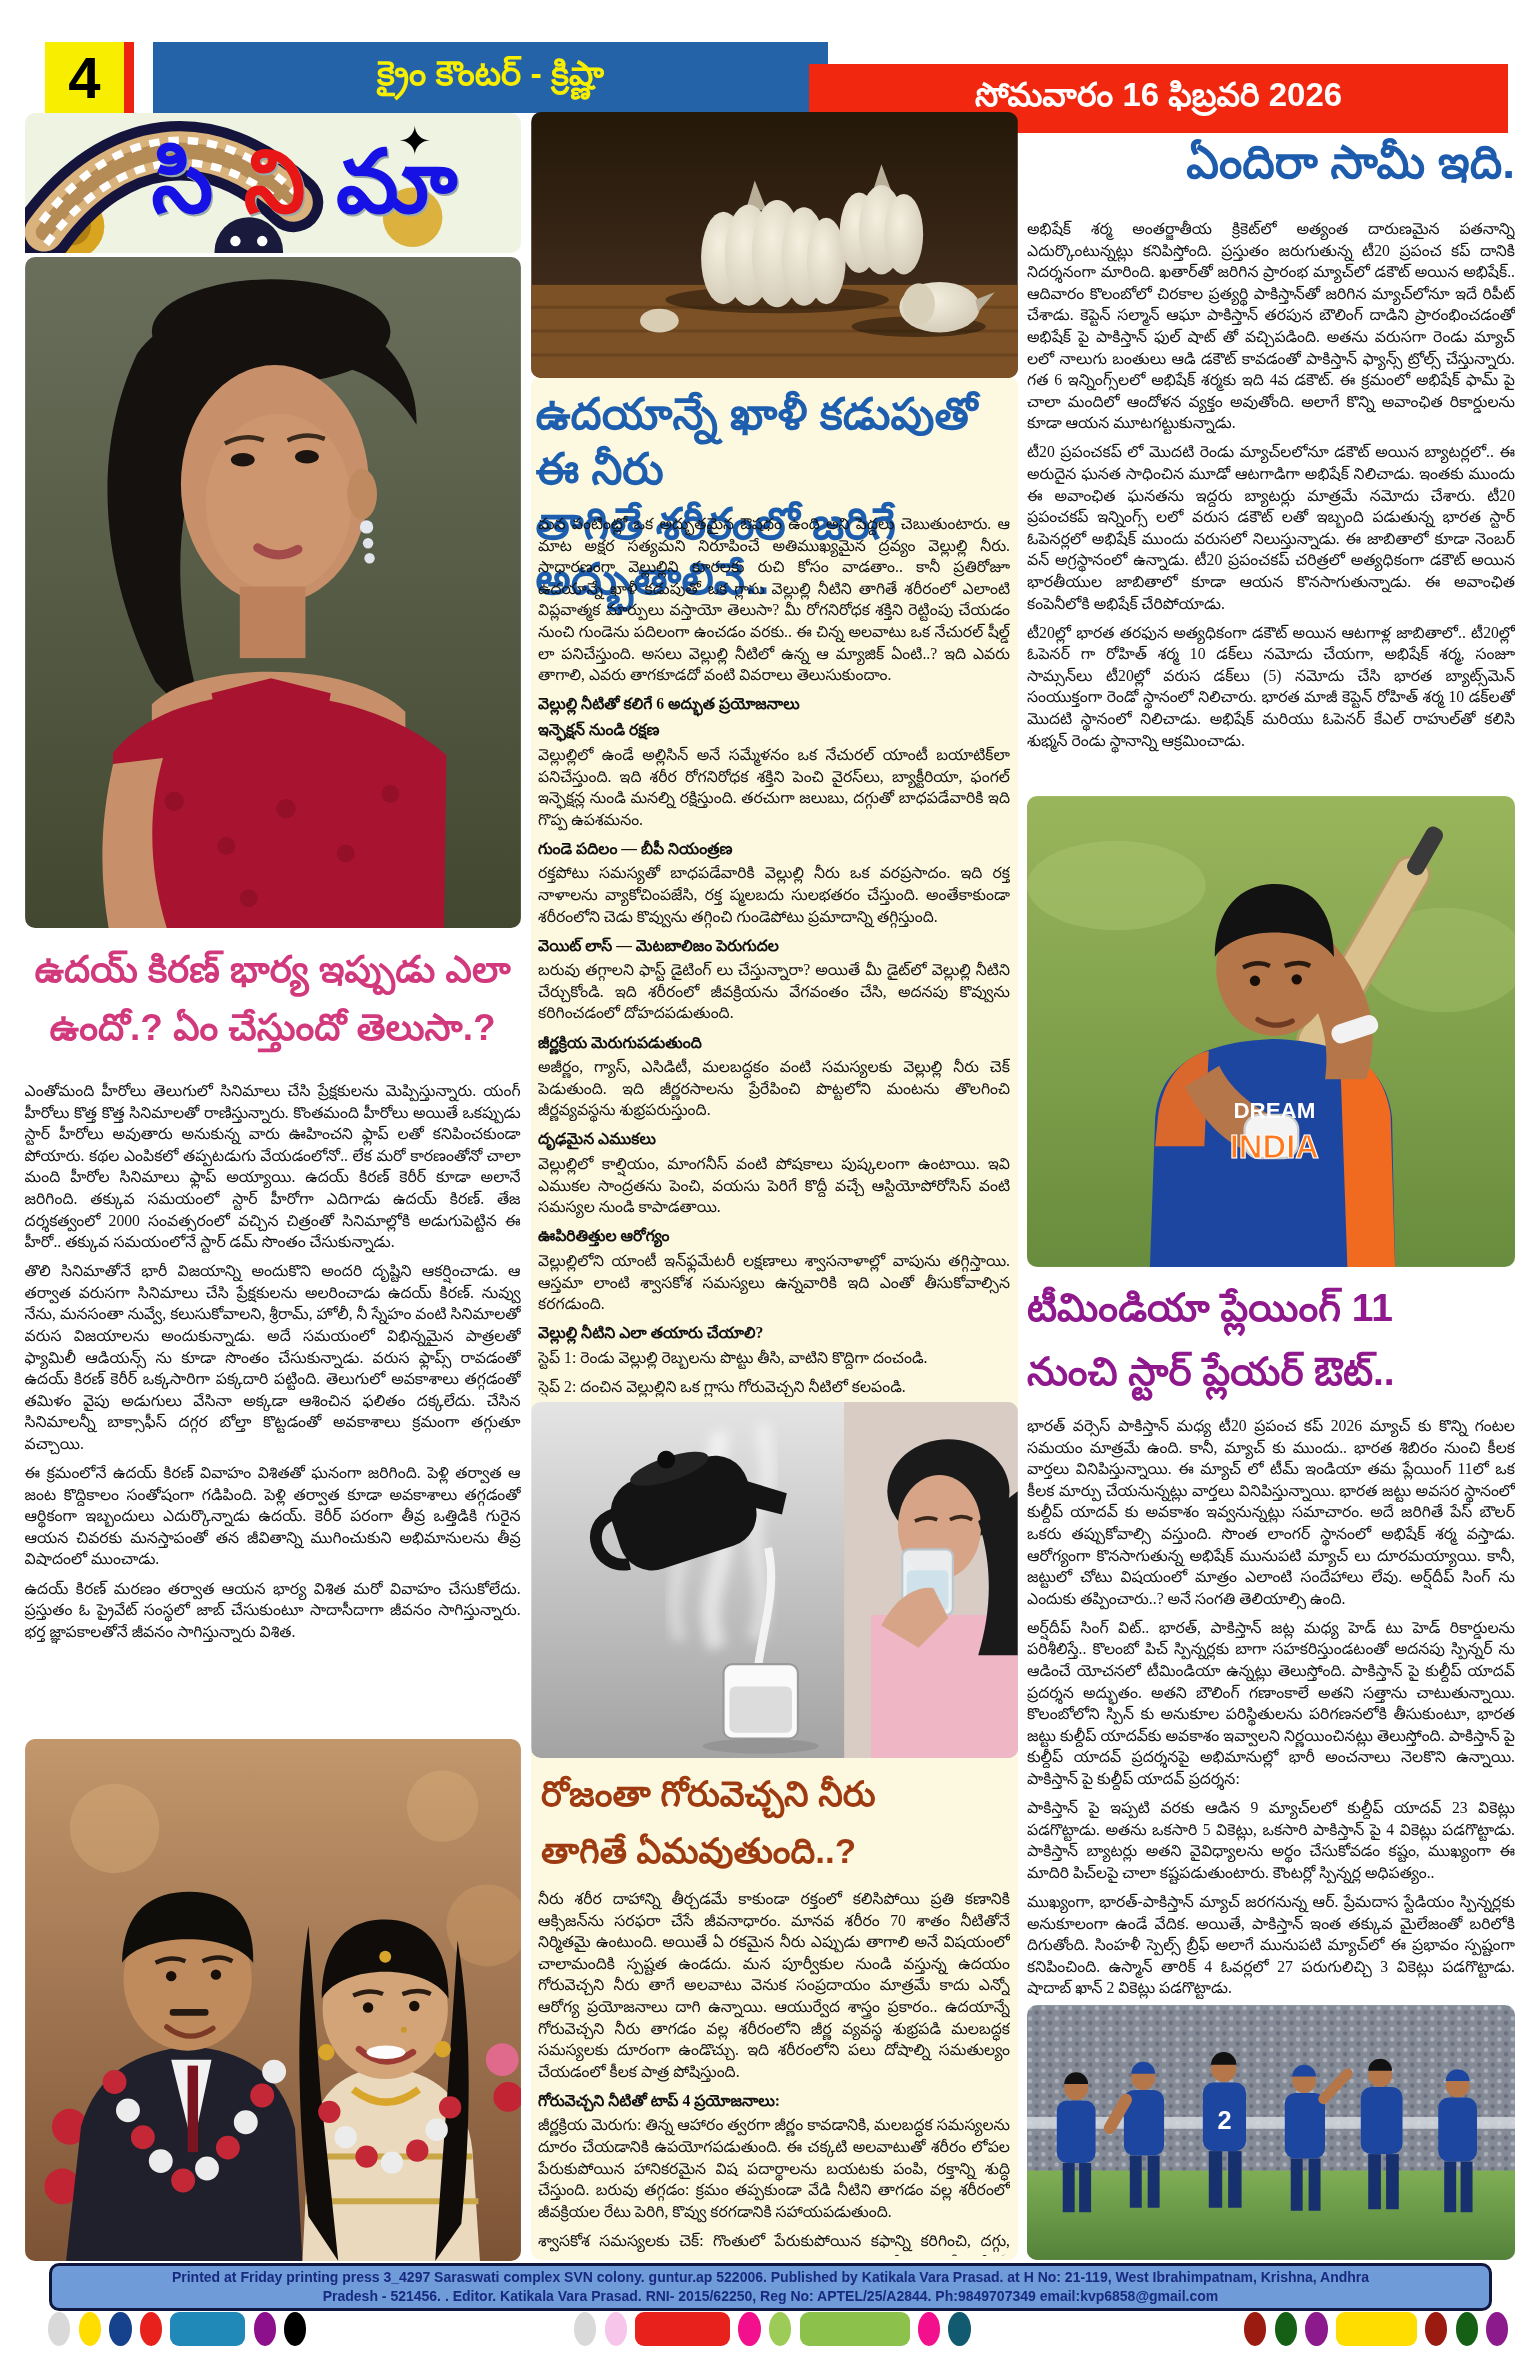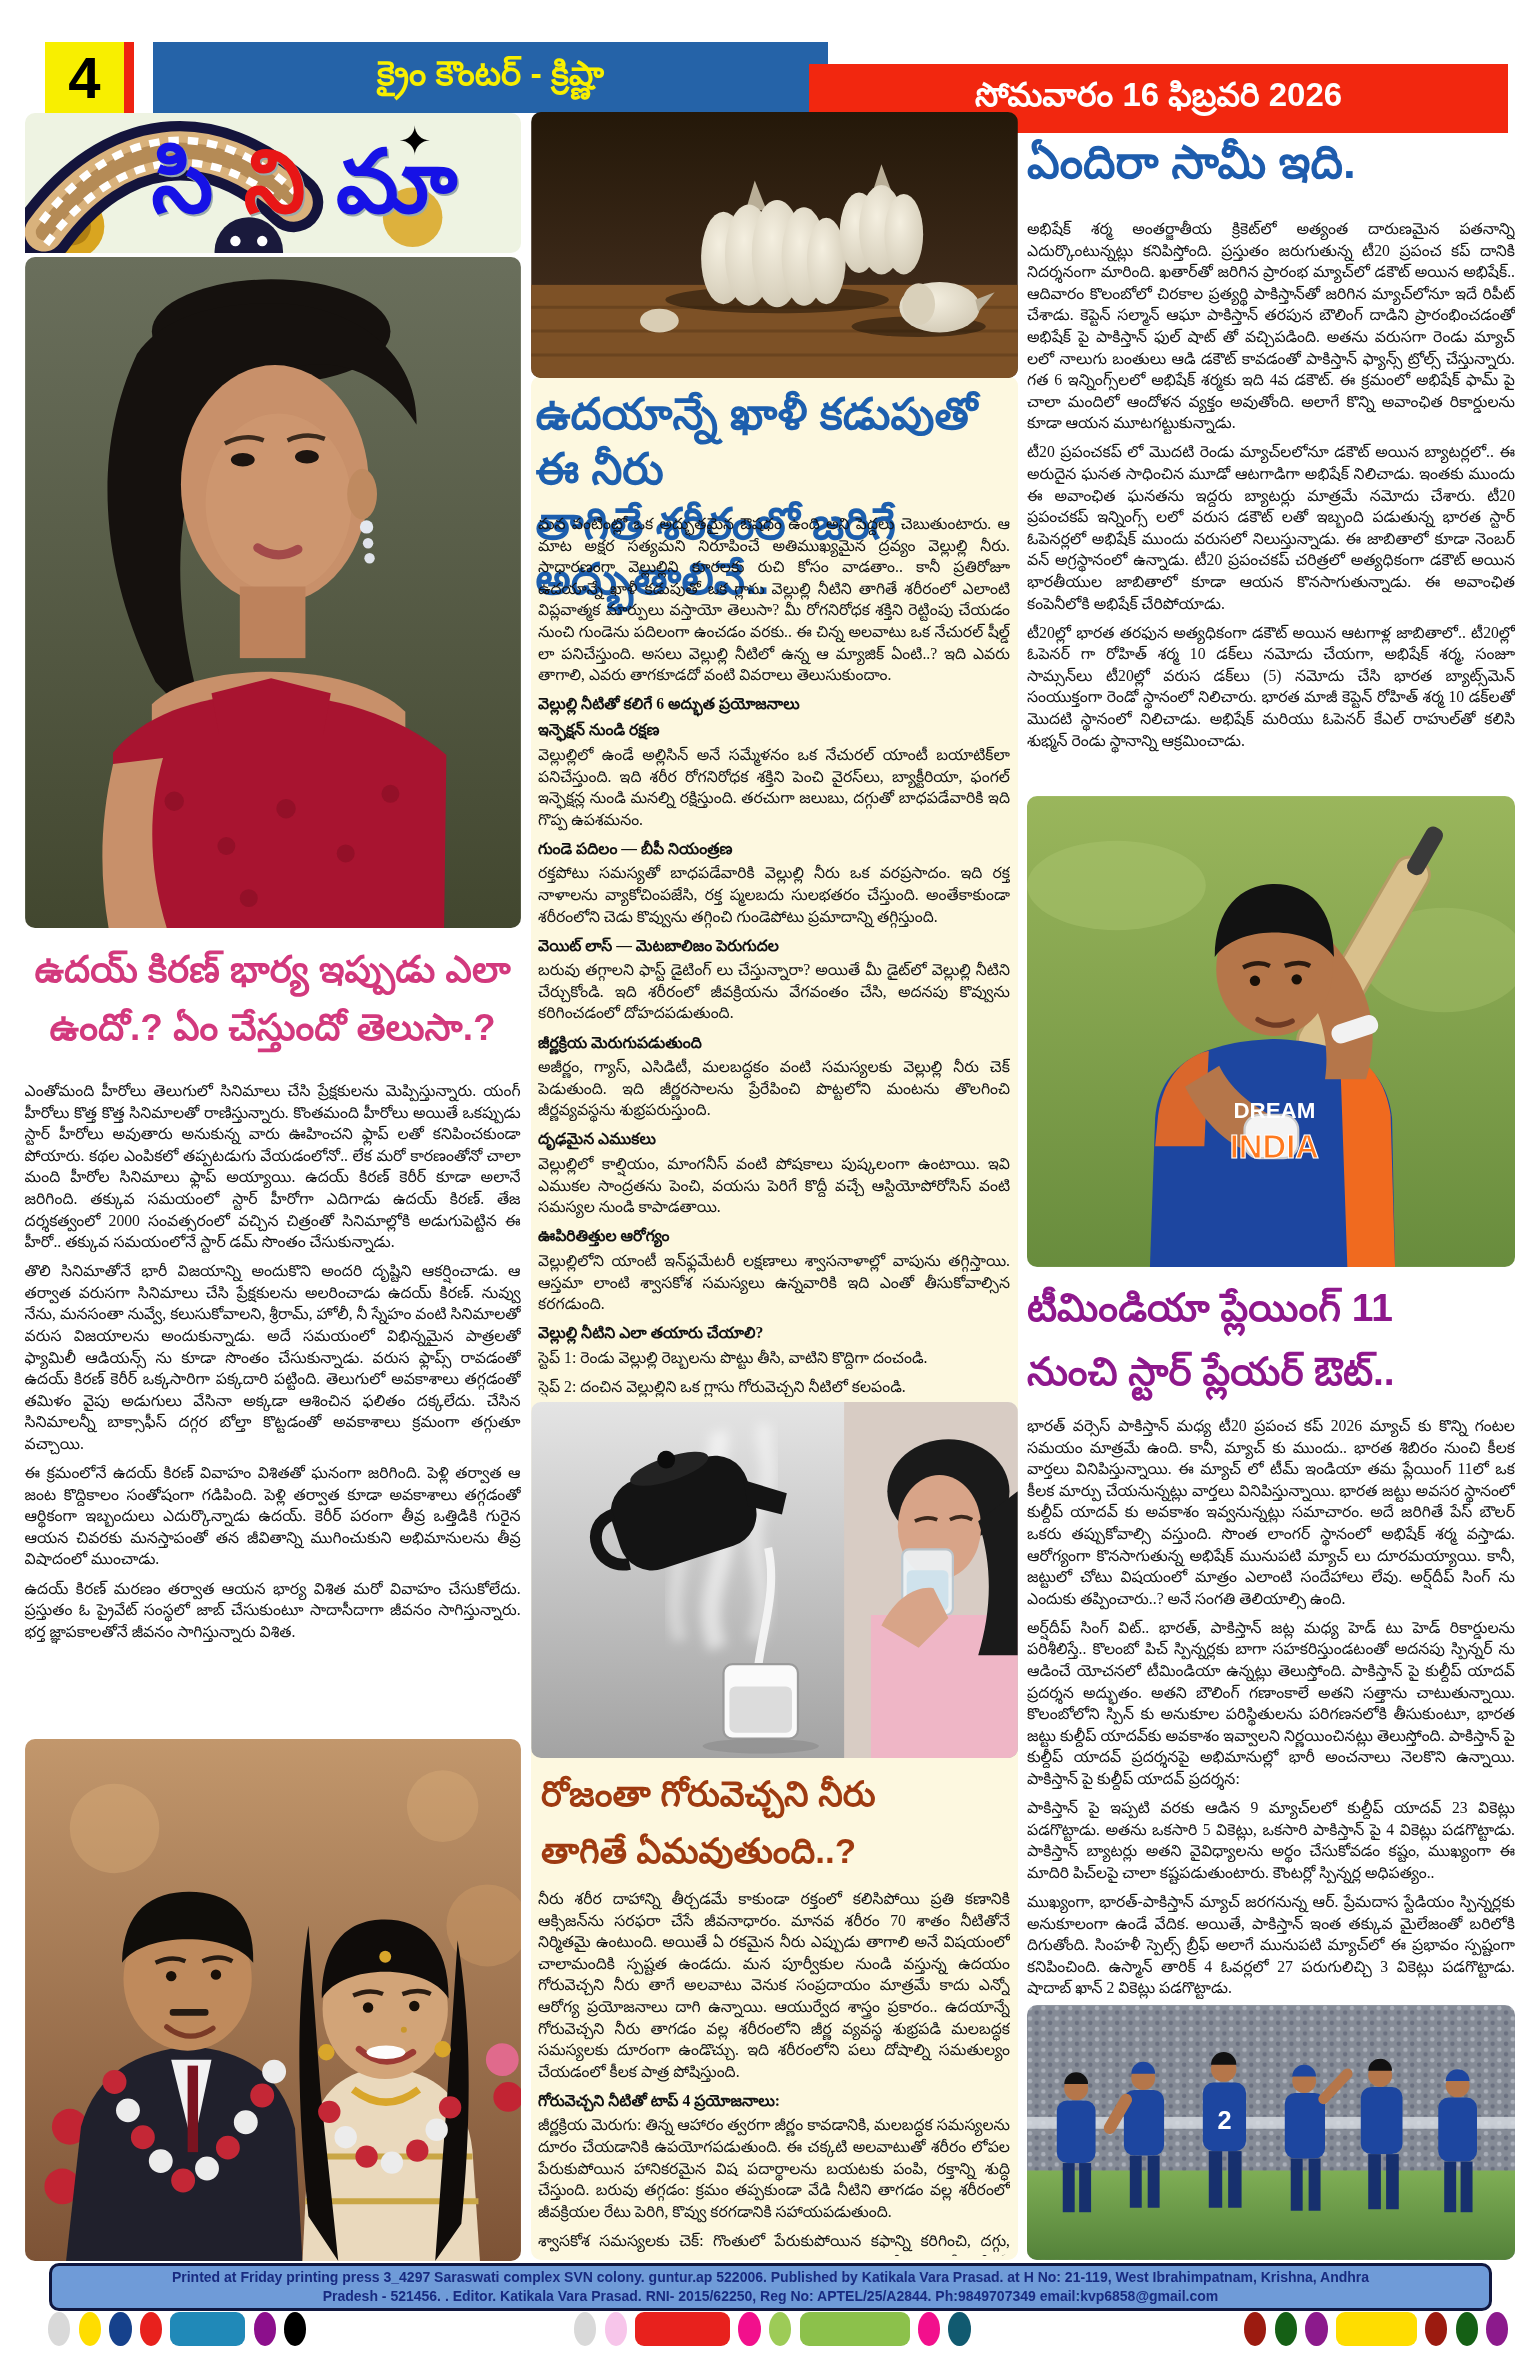--- a/index.html
+++ b/index.html
@@ -20,21 +20,21 @@
   .abs{position:absolute;border-radius:10px;}
   .photo{overflow:hidden;}
   .photo svg{display:block;}
   .bodytext{font-size:15.7px;line-height:21.6px;text-align:justify;overflow:hidden;}
   .bodytext p{margin:0 0 7.5px 0;}
   .subhead{font-weight:700;margin:4.5px 0 3px 0;}
   
   .hl{font-family:"Liberation Sans",sans-serif;font-weight:700;}
   .hl-left{left:24.6px;top:941px;width:496px;color:#d2397d;font-size:37px;line-height:58px;text-align:center;}
   .hl-midtop{left:531px;top:386px;width:487px;color:#1d5fae;font-size:44px;line-height:55px;text-align:left;padding-left:4.5px;}
-  .hl-right{left:1027px;top:125px;width:488px;color:#1d5cad;font-size:46px;line-height:75px;text-align:left;}
+  .hl-right{left:1027px;top:125px;width:488px;color:#1d5cad;font-size:46px;line-height:75px;text-align:right;}
   .hl-purple{left:1027px;top:1276px;width:488px;color:#8e188c;font-size:39px;line-height:64px;text-align:left;}
   .hl-brown{left:531px;top:1765px;width:487px;color:#9e3a10;font-size:35px;line-height:57px;text-align:left;padding-left:10px;}
   .cream{background:#fdf8e0;}
   
   .logo{left:24.6px;top:113px;width:496px;height:140px;background:#eef3e2;}
   .logo-letters{position:absolute;left:127px;top:13.4px;font-family:"Liberation Sans",sans-serif;
                 font-weight:700;font-size:88px;line-height:112px;letter-spacing:3px;white-space:nowrap;}
   .lt-blue{color:#1612e6;text-shadow:1.5px 1.5px 0 #9aa;}
   .lt-red{color:#e81616;text-shadow:1.5px 1.5px 0 #9aa;}
   .logo-star{position:absolute;right:89px;top:4.5px;font-size:40px;color:#000;}

